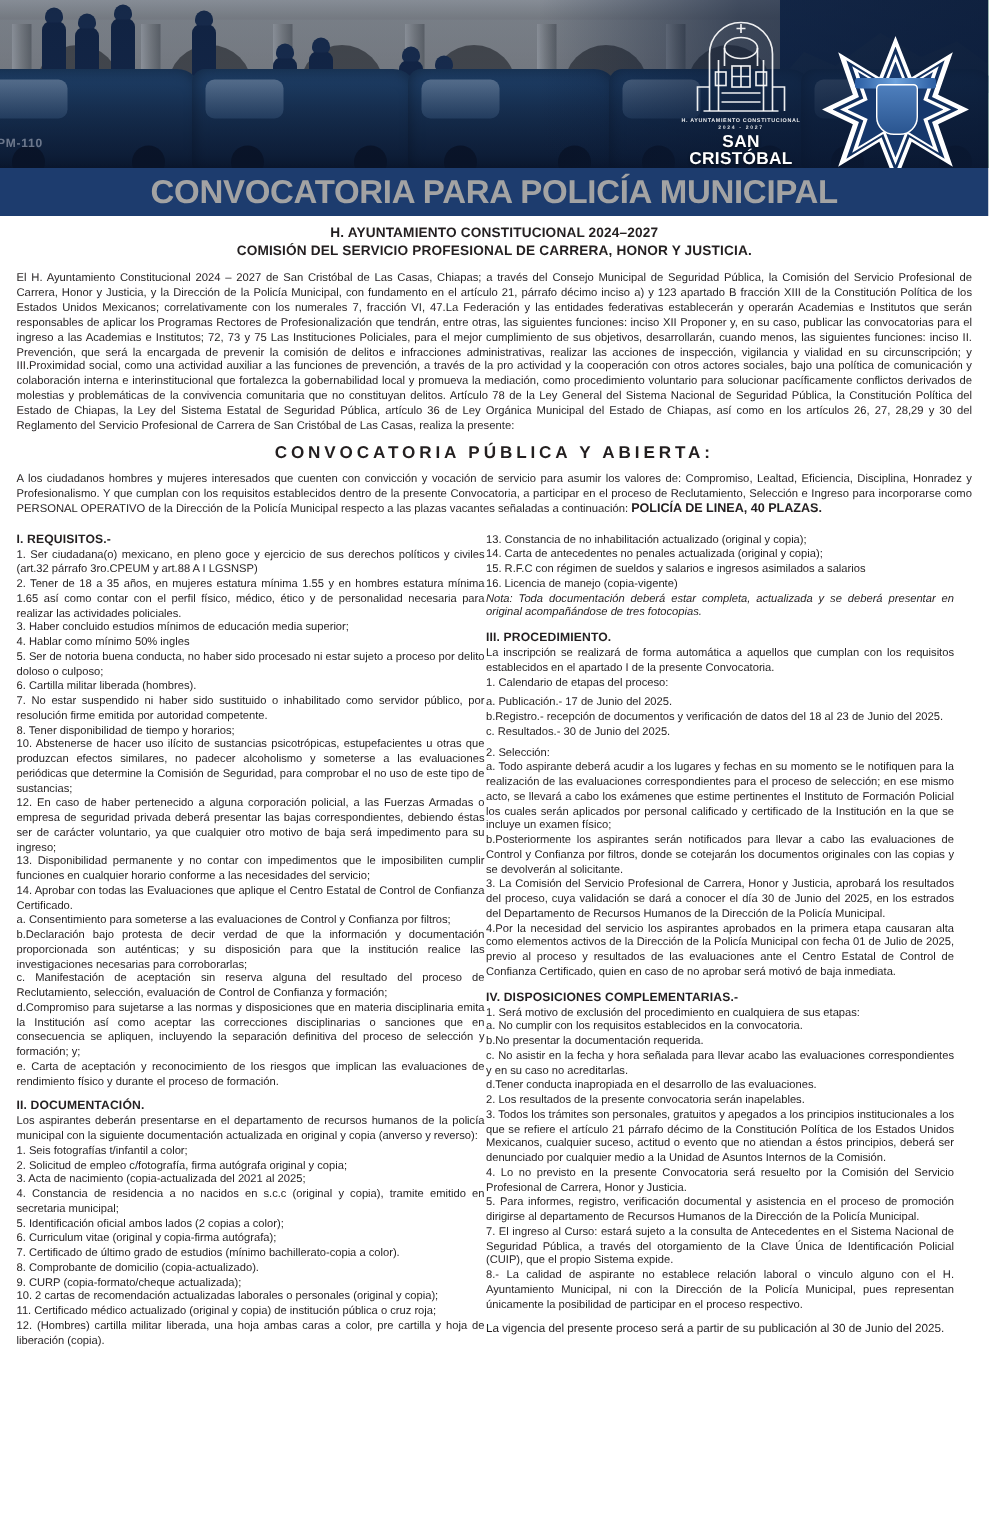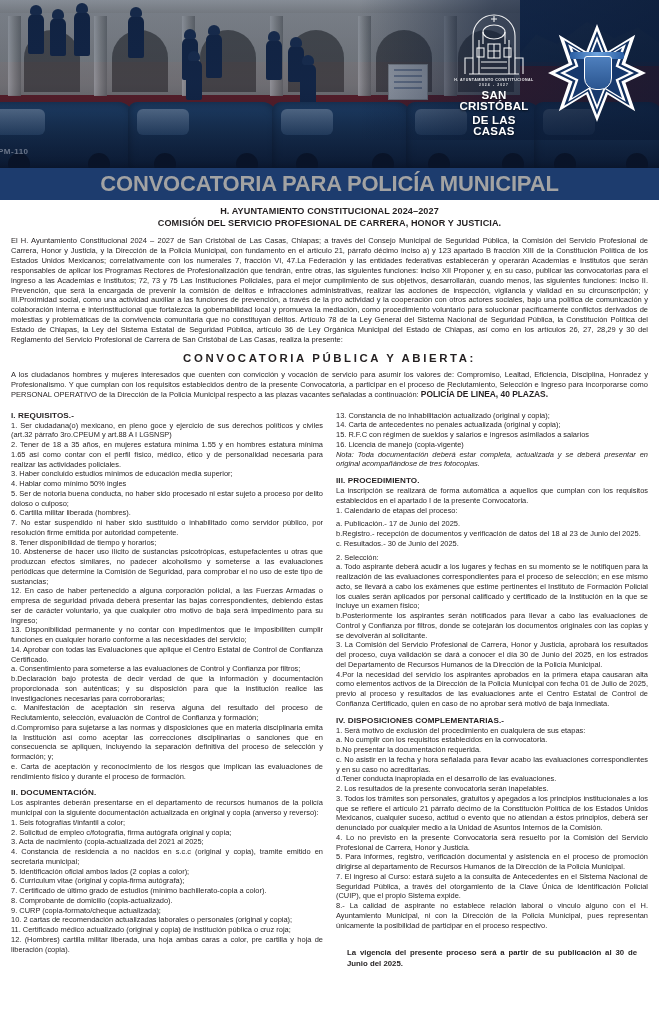--- a/index.html
+++ b/index.html
@@ -8,22 +8,22 @@
     width:659px;height:1018px;
     background:#ffffff;
     font-family:"Liberation Sans","DejaVu Sans",sans-serif;
     color:#231f20;
     overflow:hidden;
   }
   .page{position:relative;width:659px;height:1018px;}
 
   
   .hero{
-    position:relative;width:659px;height:168px;overflow:hidden;
-    background:#7f1d1d;
+    position:relative;width:659px;height:112px;overflow:hidden;
+    background:#15803d;
   }
   .hero-photo{position:absolute;inset:0;}
   
   .sky{position:absolute;left:0;top:0;width:659px;height:62px;
        background:linear-gradient(180deg,#2c4a77 0%,#22406c 55%,#1b3558 100%);}
   .mountain{position:absolute;right:0;top:8px;width:150px;height:58px;
        background:linear-gradient(180deg,#3a5578,#24405f);
        clip-path:polygon(0 100%,18% 46%,32% 62%,52% 24%,70% 52%,86% 34%,100% 60%,100% 100%);
        opacity:.85;}
   
@@ -105,27 +105,27 @@
   .conv-head{
     text-align:center;font-size:11.4px;font-weight:bold;letter-spacing:2.6px;
     margin:7px 0 6px 0;color:#231f20;
   }
   .intro2{
     margin:0 11px;font-size:7.5px;line-height:9.9px;text-align:justify;
   }
   .intro2 b{font-size:8.4px;}
 
   
-  .cols{display:flex;margin:11px 11px 0 11px;gap:13px;}
+  .cols{display:flex;margin:11px 11px 0 11px;gap:1px;}
   .col-l,.col-r{width:312px;}
   .sec-h{font-size:8.1px;font-weight:bold;margin:0 0 1px 0;letter-spacing:.1px;}
   p.t{margin:0;font-size:7.45px;line-height:9.75px;text-align:justify;}
   p.tl{margin:0;font-size:7.45px;line-height:9.75px;text-align:left;}
   p.it{margin:0;font-size:7.45px;line-height:9.75px;text-align:justify;font-style:italic;}
-  p.bd{margin:11px;font-size:7.8px;line-height:10.2px;text-align:justify;font-weight:bold;}
+  p.bd{margin:0;font-size:7.8px;line-height:10.2px;text-align:justify;font-weight:normal;}
   .gap{height:7px;}
   .gap-s{height:4px;}
 </style>
 </head>
 <body>
 
 <div class="page">
 
   <div class="hero">
     <div class="hero-photo">

